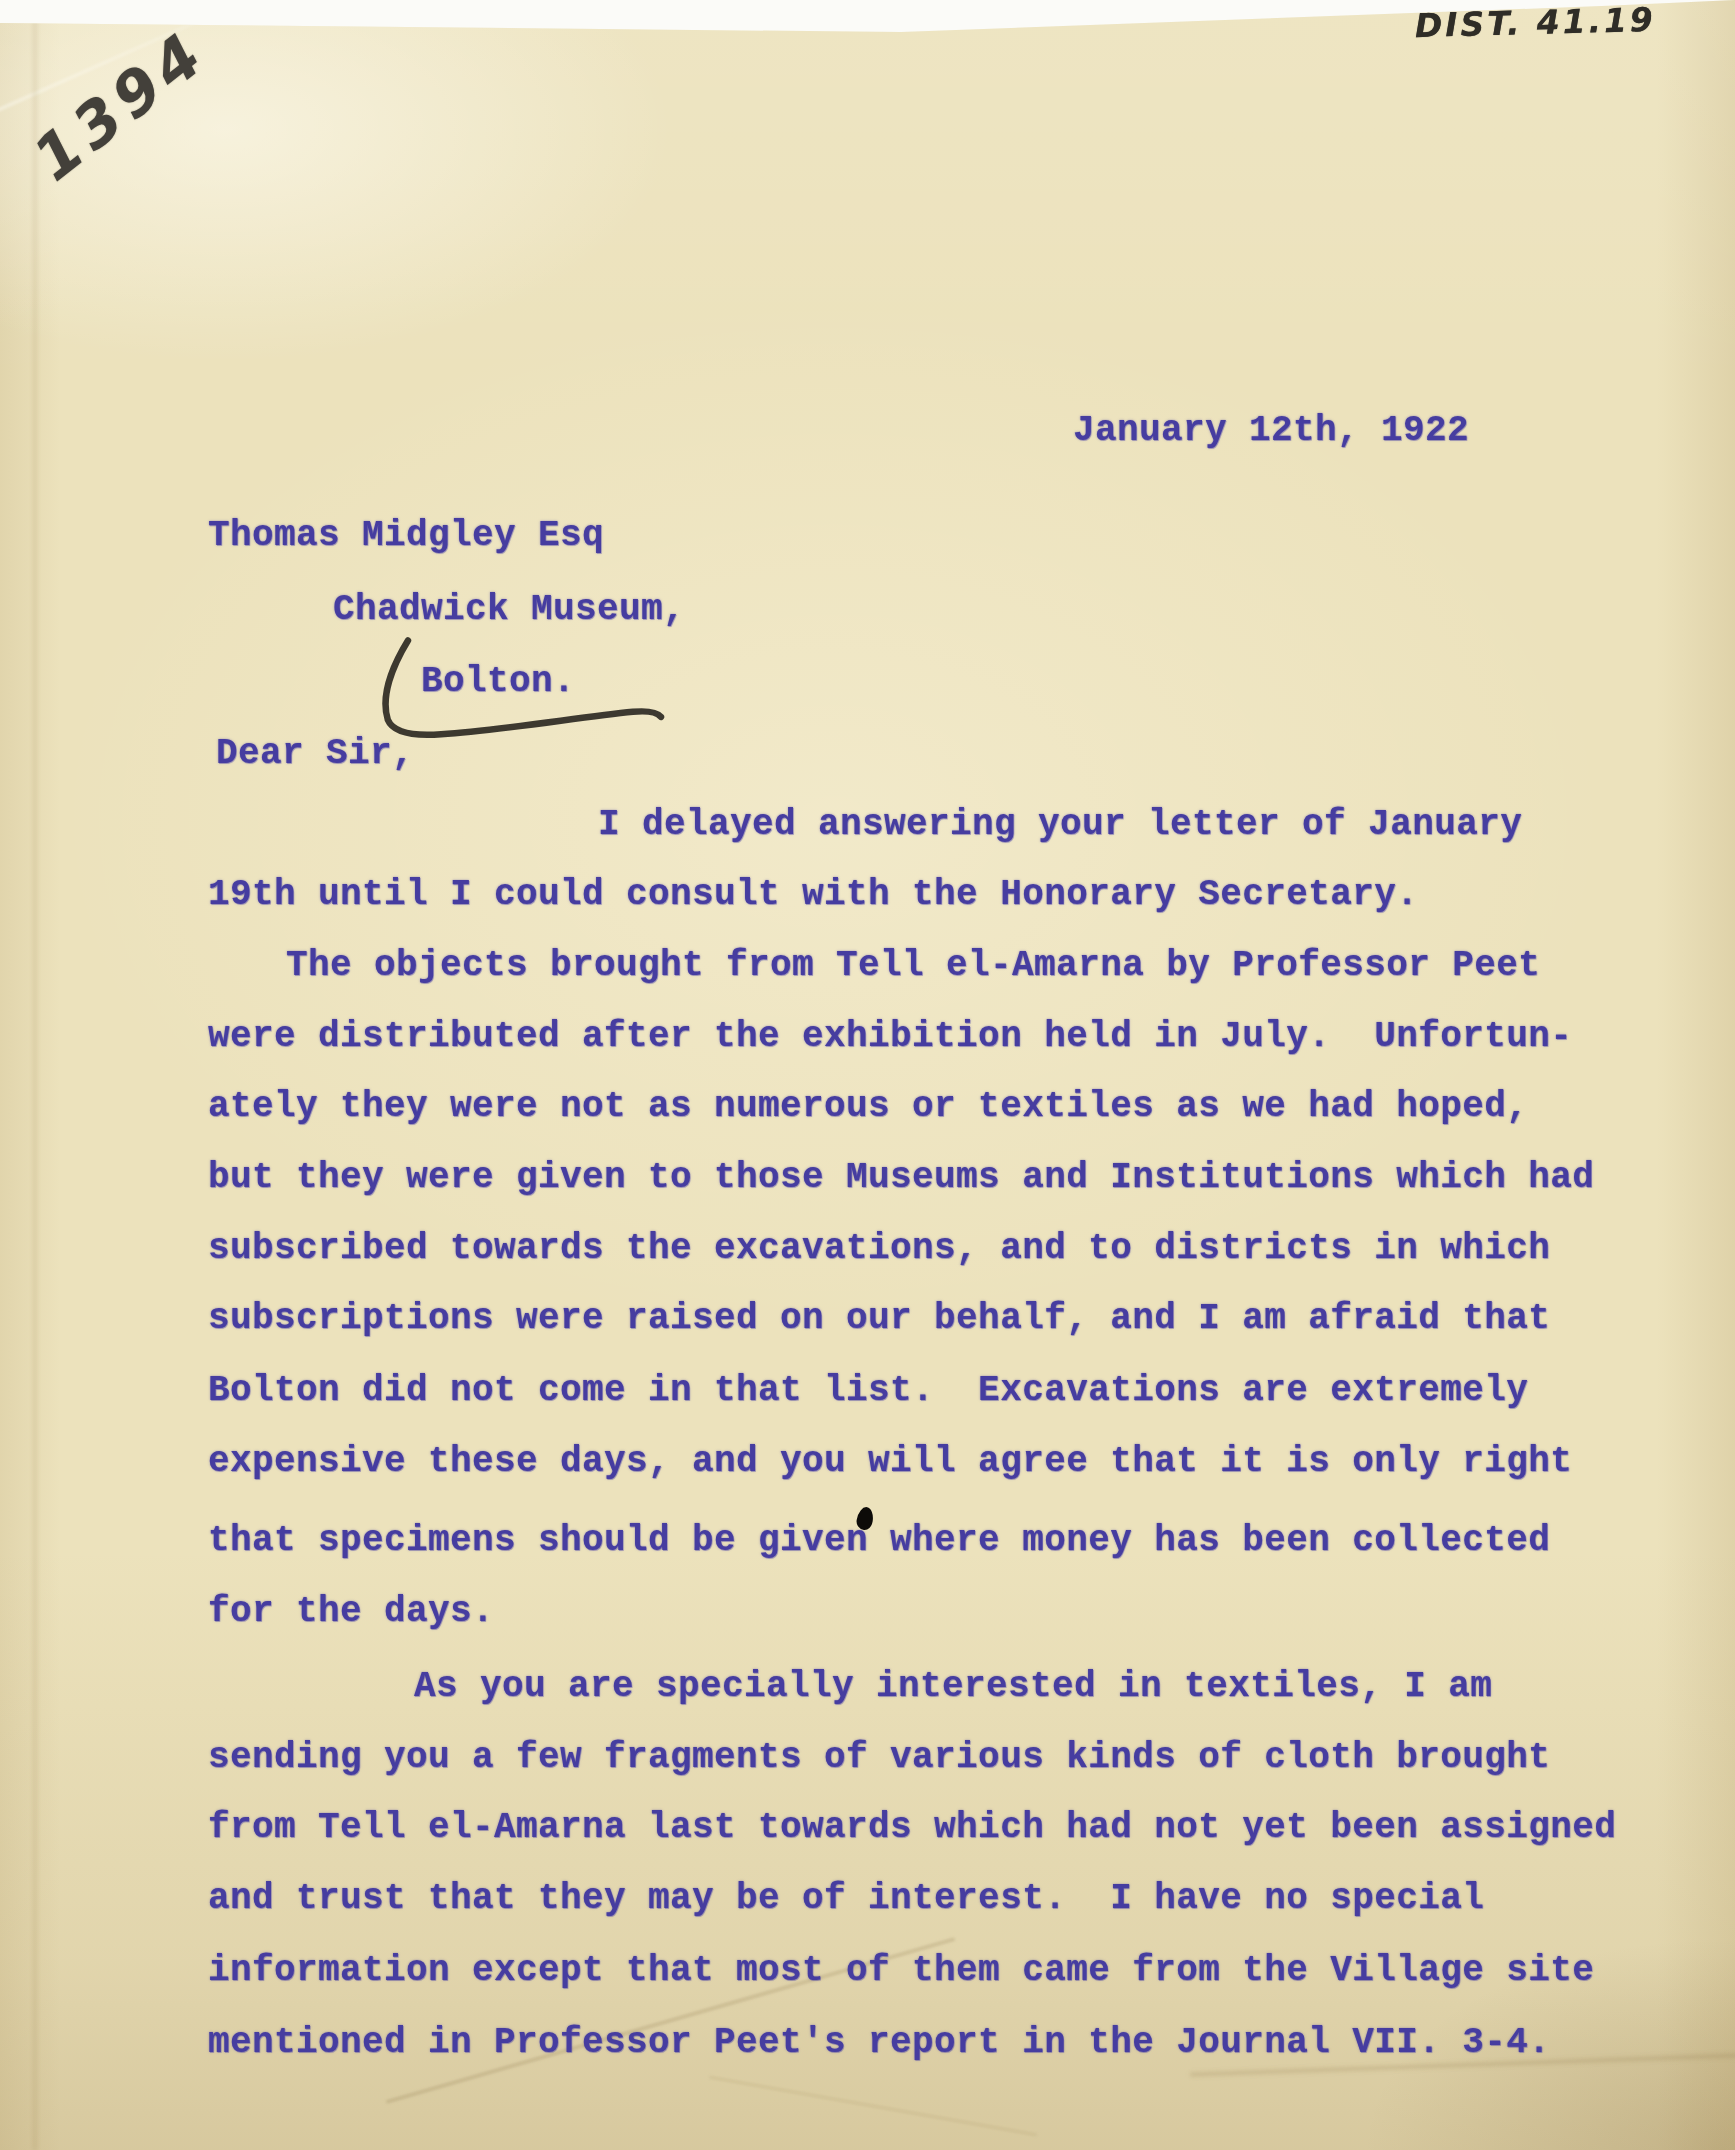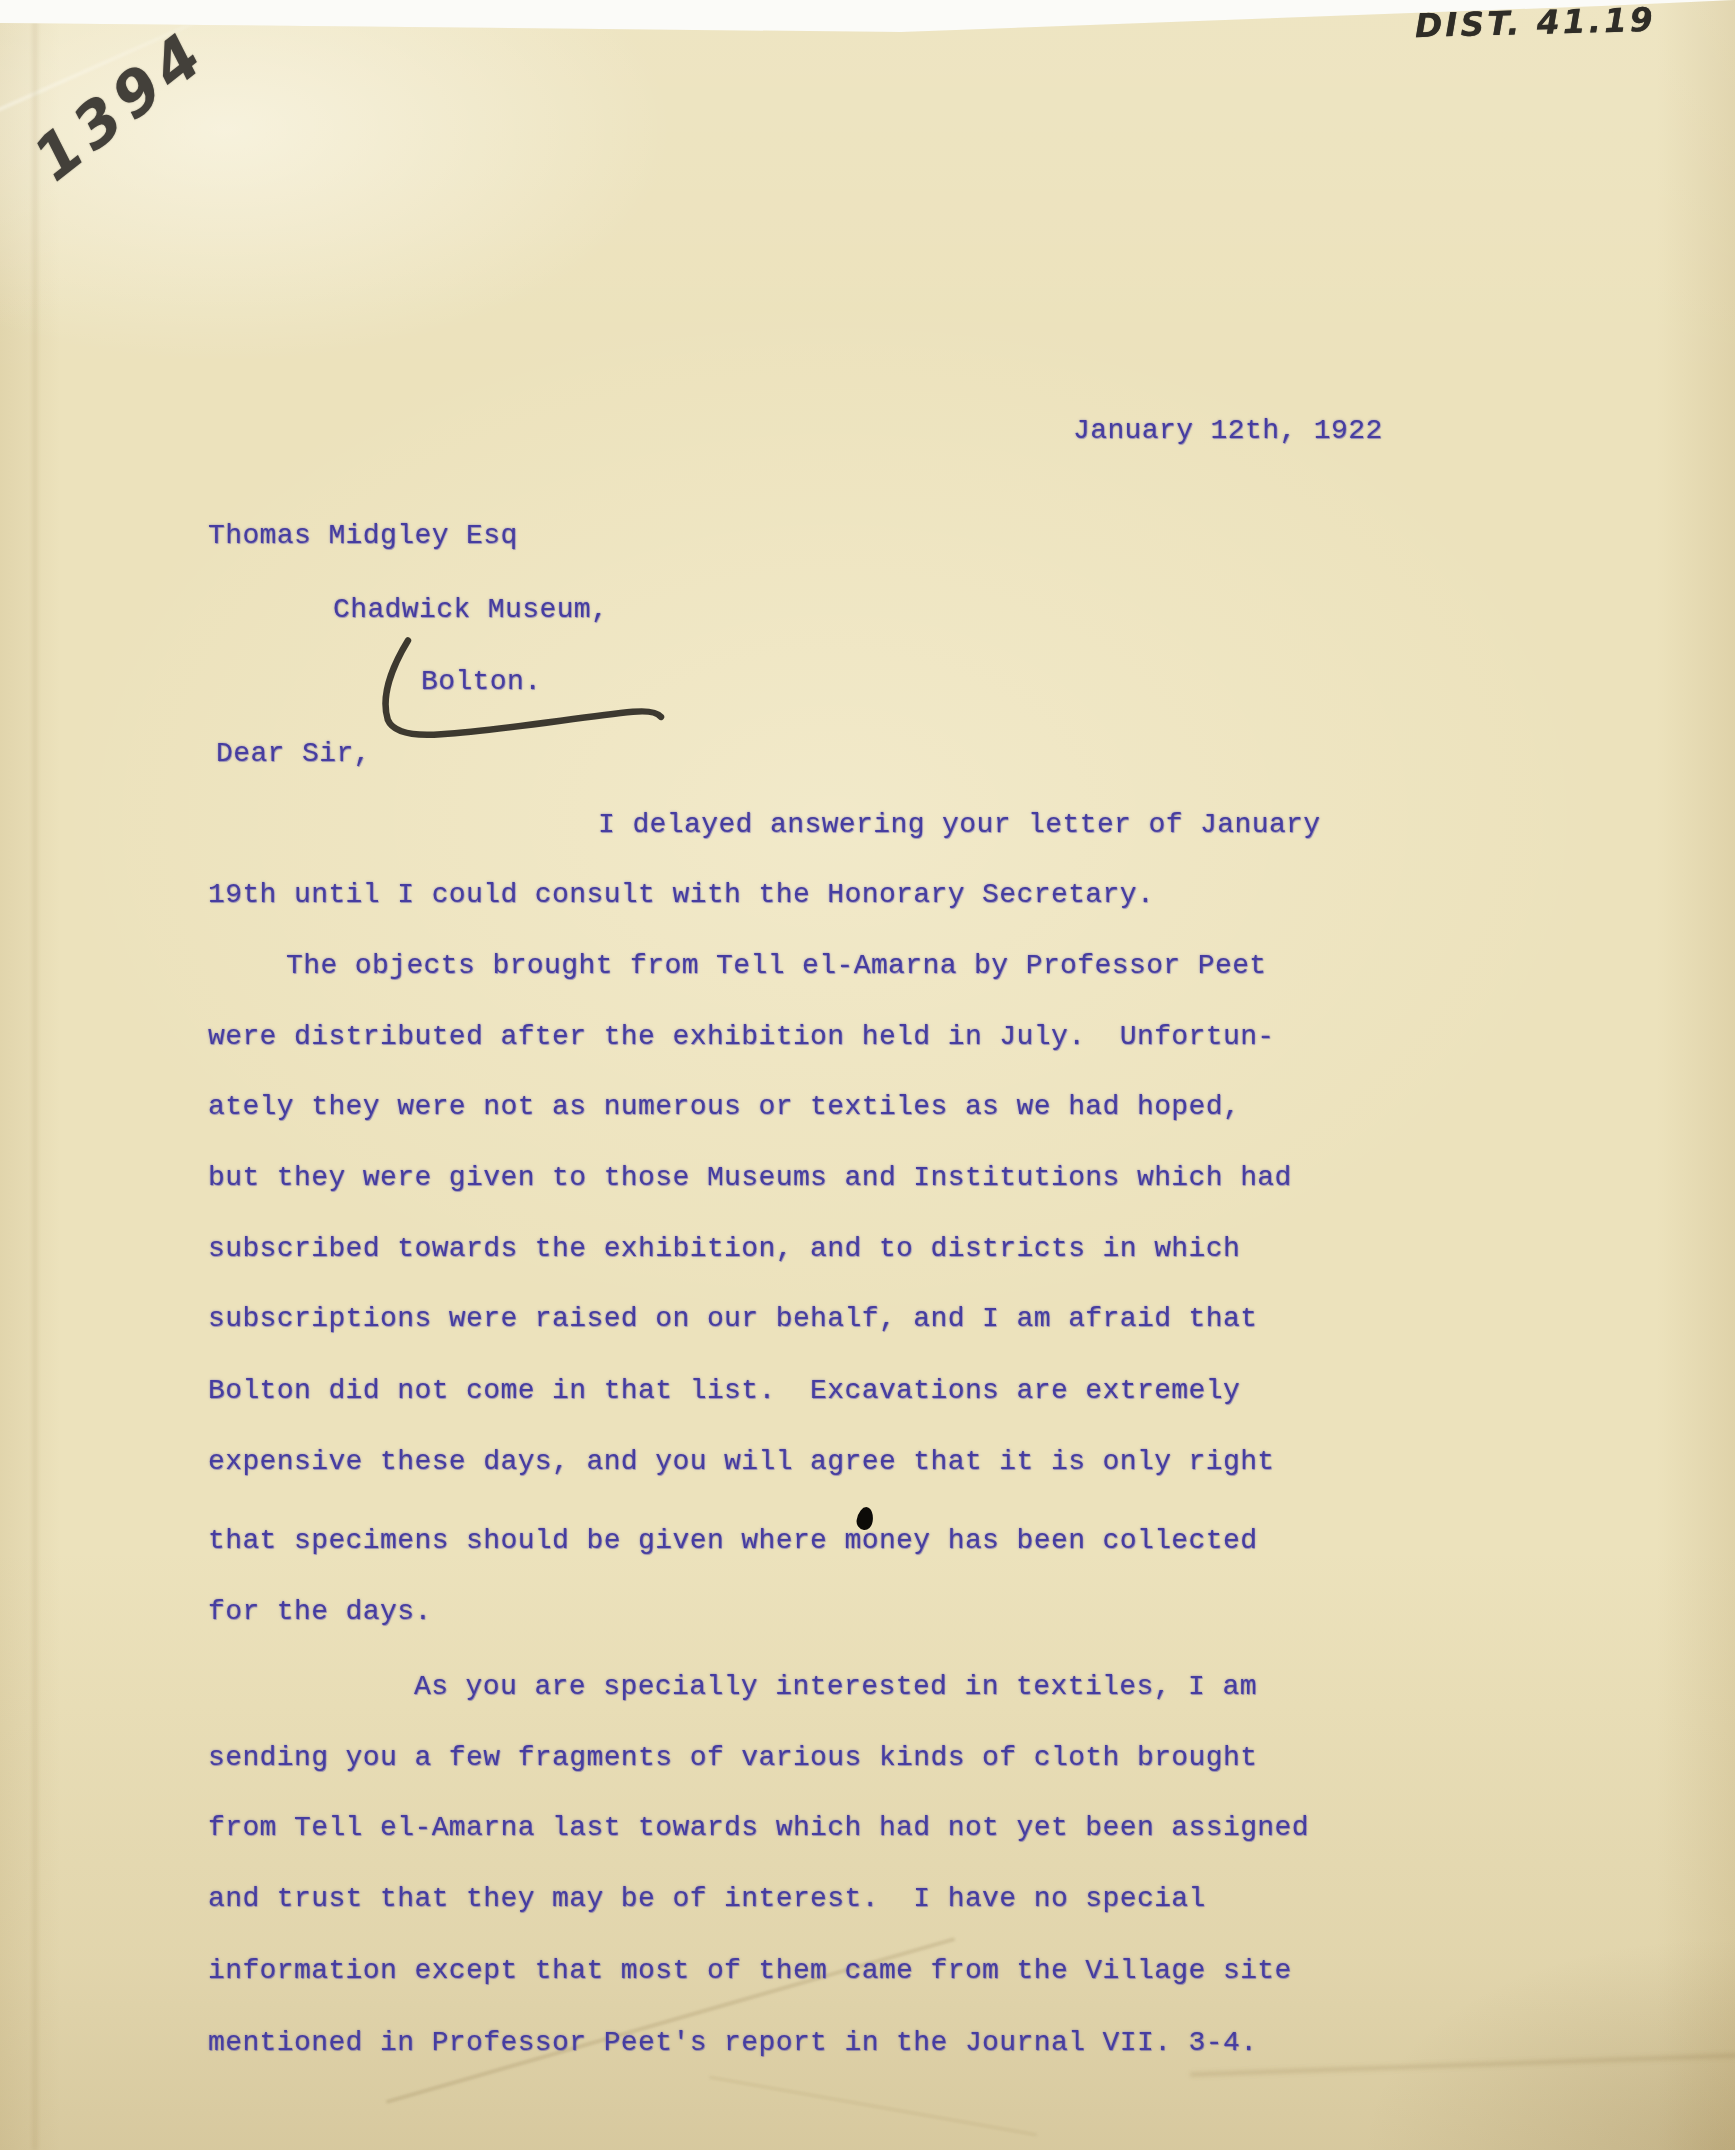--- a/index.html
+++ b/index.html
@@ -42,22 +42,22 @@
   }
   .crease-bottom3{
     left:707px;top:2105px;width:332px;height:2.2px;
     background:rgba(120,95,48,0.15);transform:rotate(10deg);filter:blur(1.4px);
   }
   
   .typed{
     position:absolute;
     white-space:pre;
     font-family:"Liberation Mono", monospace;
-    font-weight:normal;
-    font-size:28px;line-height:40px;
+    font-weight:bold;
+    font-size:36px;line-height:40px;
     letter-spacing:0.4px;
     color:#463da0;
     text-shadow:0 0 2.2px rgba(70,60,165,0.55), 0.7px 0.7px 0 rgba(70,60,165,0.35);
   }
   
   .hand{
     position:absolute;
     font-family:"DejaVu Sans", sans-serif;
     font-style:italic;
   }
@@ -113,21 +113,21 @@
   </svg>
 
   <div class="typed" style="left:216px;top:734px">Dear Sir,</div>
 
   <div class="typed" style="left:598px;top:805px">I delayed answering your letter of January</div>
   <div class="typed" style="left:208px;top:875px">19th until I could consult with the Honorary Secretary.</div>
   <div class="typed" style="left:286px;top:946px">The objects brought from Tell el-Amarna by Professor Peet</div>
   <div class="typed" style="left:208px;top:1017px">were distributed after the exhibition held in July.  Unfortun-</div>
   <div class="typed" style="left:208px;top:1087px">ately they were not as numerous or textiles as we had hoped,</div>
   <div class="typed" style="left:208px;top:1158px">but they were given to those Museums and Institutions which had</div>
-  <div class="typed" style="left:208px;top:1229px">subscribed towards the exhibition, and to districts in which</div>
+  <div class="typed" style="left:208px;top:1229px">subscribed towards the excavations, and to districts in which</div>
   <div class="typed" style="left:208px;top:1299px">subscriptions were raised on our behalf, and I am afraid that</div>
   <div class="typed" style="left:208px;top:1371px">Bolton did not come in that list.  Excavations are extremely</div>
   <div class="typed" style="left:208px;top:1442px">expensive these days, and you will agree that it is only right</div>
   <div class="typed" style="left:208px;top:1521px">that specimens should be given where money has been collected</div>
   <div class="typed" style="left:208px;top:1592px">for the days.</div>
   <div class="typed" style="left:208px;top:1738px">sending you a few fragments of various kinds of cloth brought</div>
   <div class="typed" style="left:414px;top:1667px">As you are specially interested in textiles, I am</div>
   <div class="typed" style="left:208px;top:1808px">from Tell el-Amarna last towards which had not yet been assigned</div>
   <div class="typed" style="left:208px;top:1879px">and trust that they may be of interest.  I have no special</div>
   <div class="typed" style="left:208px;top:1951px">information except that most of them came from the Village site</div>

